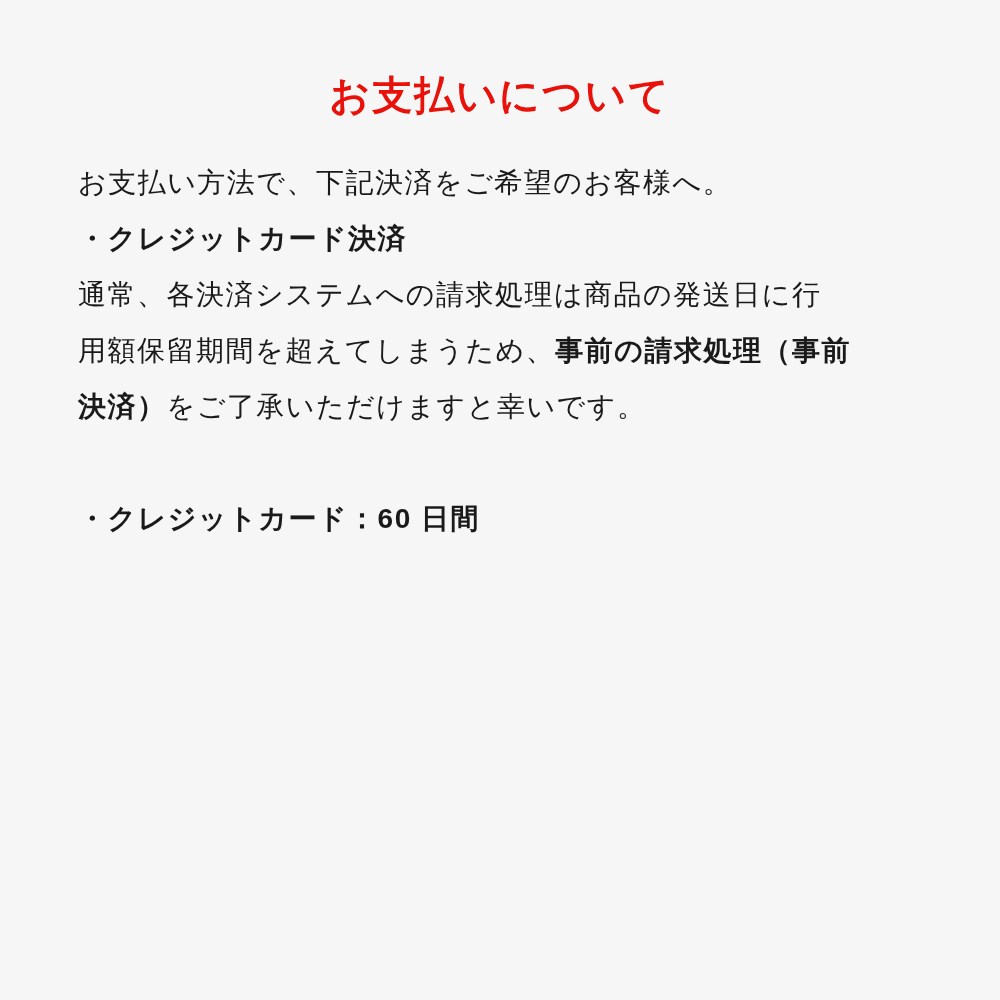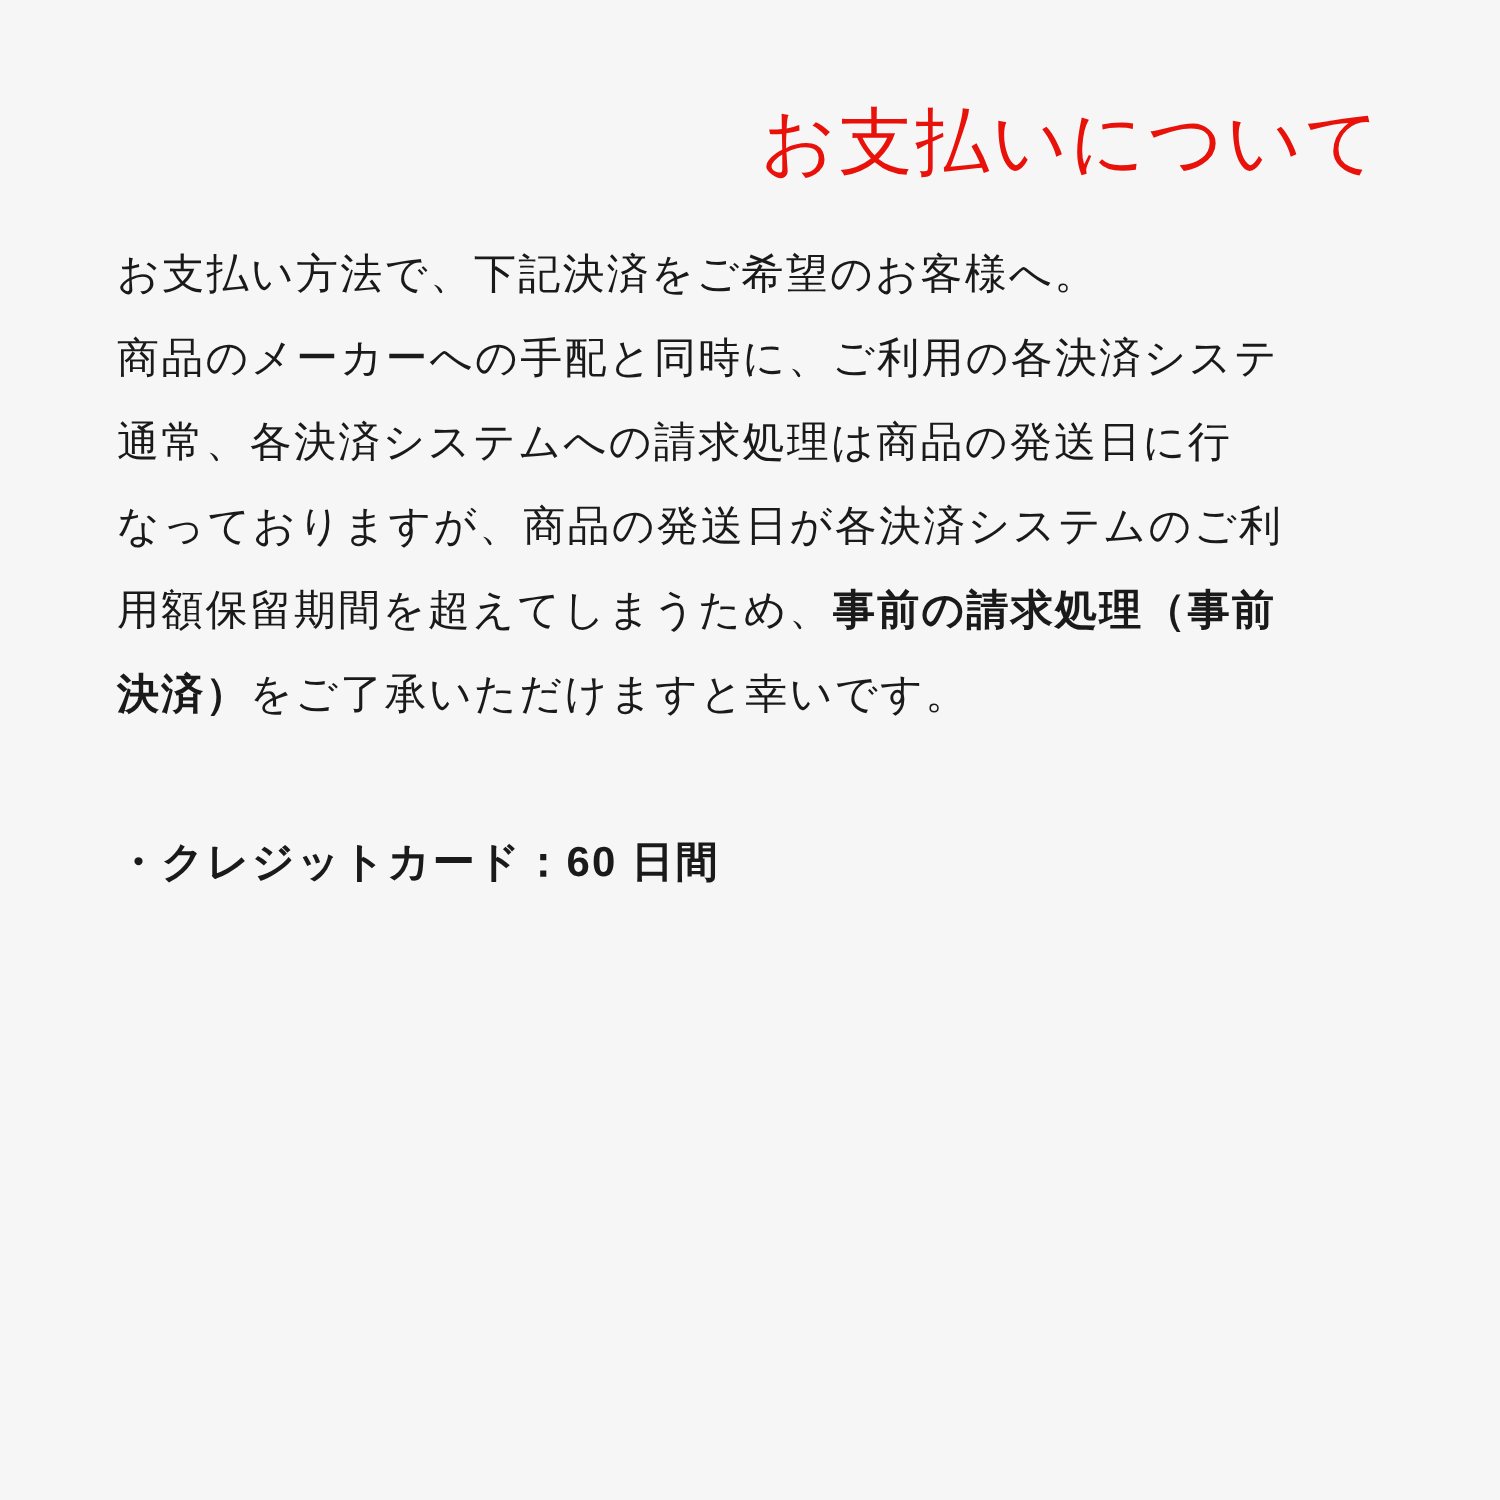--- a/index.html
+++ b/index.html
@@ -17,24 +17,24 @@
     color: var(--text);
     overflow: hidden;
   }
   .page {
     width: 1000px;
     height: 1000px;
     padding: 70px 78px 0 78px;
   }
   .title {
     margin: 0 0 35px 0;
-    font-size: 49px;
+    font-size: 40px;
     line-height: 50px;
-    font-weight: 400;
-    text-align: right;
+    font-weight: 700;
+    text-align: center;
     letter-spacing: 2px;
     color: var(--accent_red);
   }
   .line {
     margin: 0;
     font-size: 28px;
     line-height: 56px;
     font-weight: 400;
     letter-spacing: 1.5px;
     white-space: nowrap;
@@ -46,28 +46,27 @@
 <body>
 
 <div class="page">
 
   <h1 class="title">お支払いについて</h1>
 
   <div>
 
     <p class="line">お支払い方法で、下記決済をご希望のお客様へ。</p>
 
+    <p class="line bold">・クレジットカード決済</p>
 
 
-    <p class="line">商品のメーカーへの手配と同時に、ご利用の各決済システ</p>
 
 
     <p class="line">通常、各決済システムへの請求処理は商品の発送日に行</p>
 
-    <p class="line">なっておりますが、商品の発送日が各決済システムのご利</p>
 
     <p class="line"><span>用額保留期間を超えてしまうため、</span><span class="bold">事前の請求処理（事前</span></p>
 
     <p class="line"><span class="bold">決済）</span><span>をご了承いただけますと幸いです。</span></p>
 
     <div class="spacer"></div>
 
 
     <p class="line bold">・クレジットカード：60 日間</p>
 

